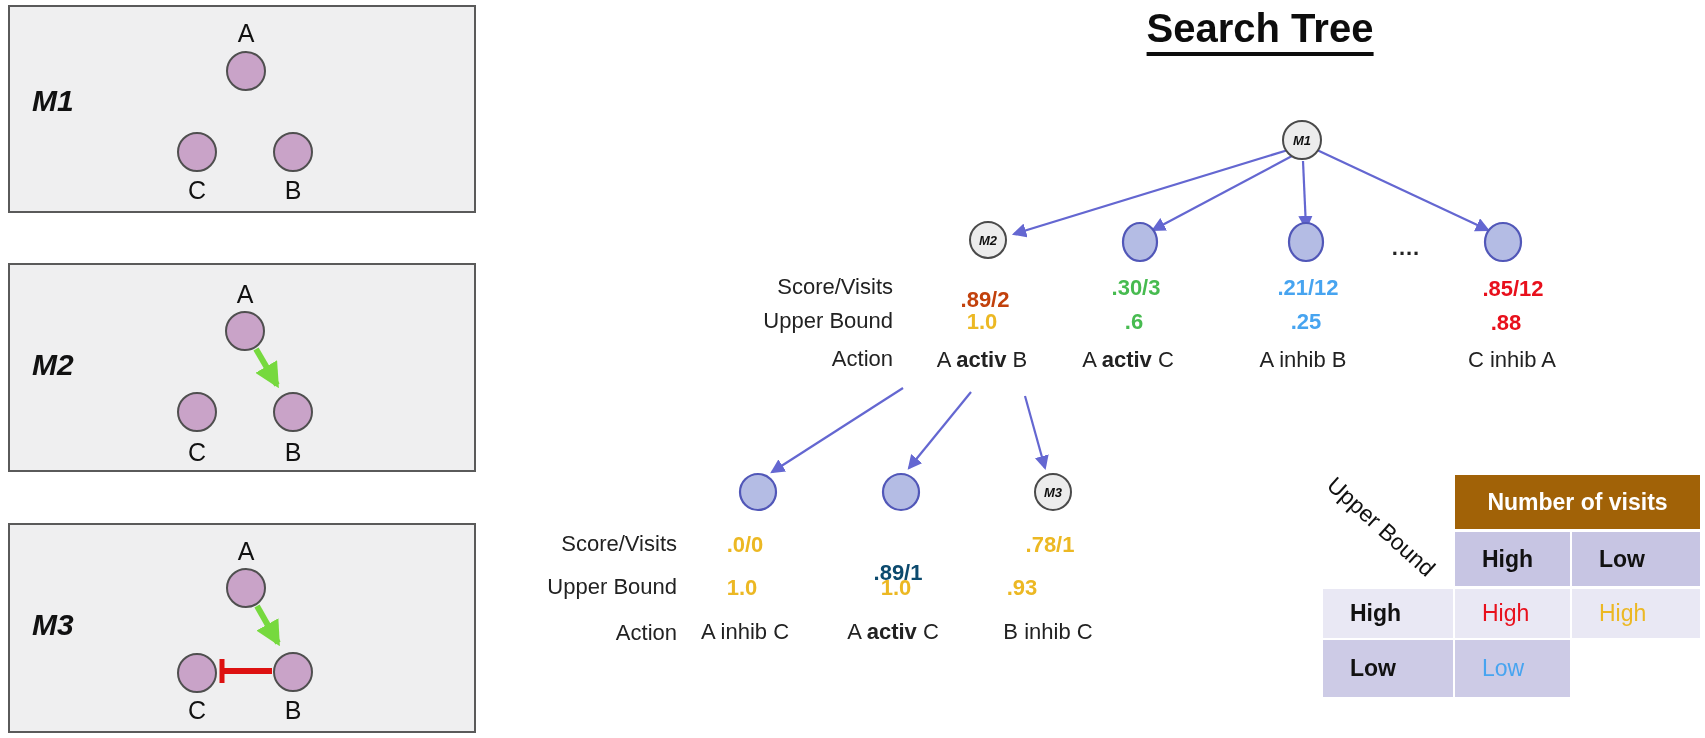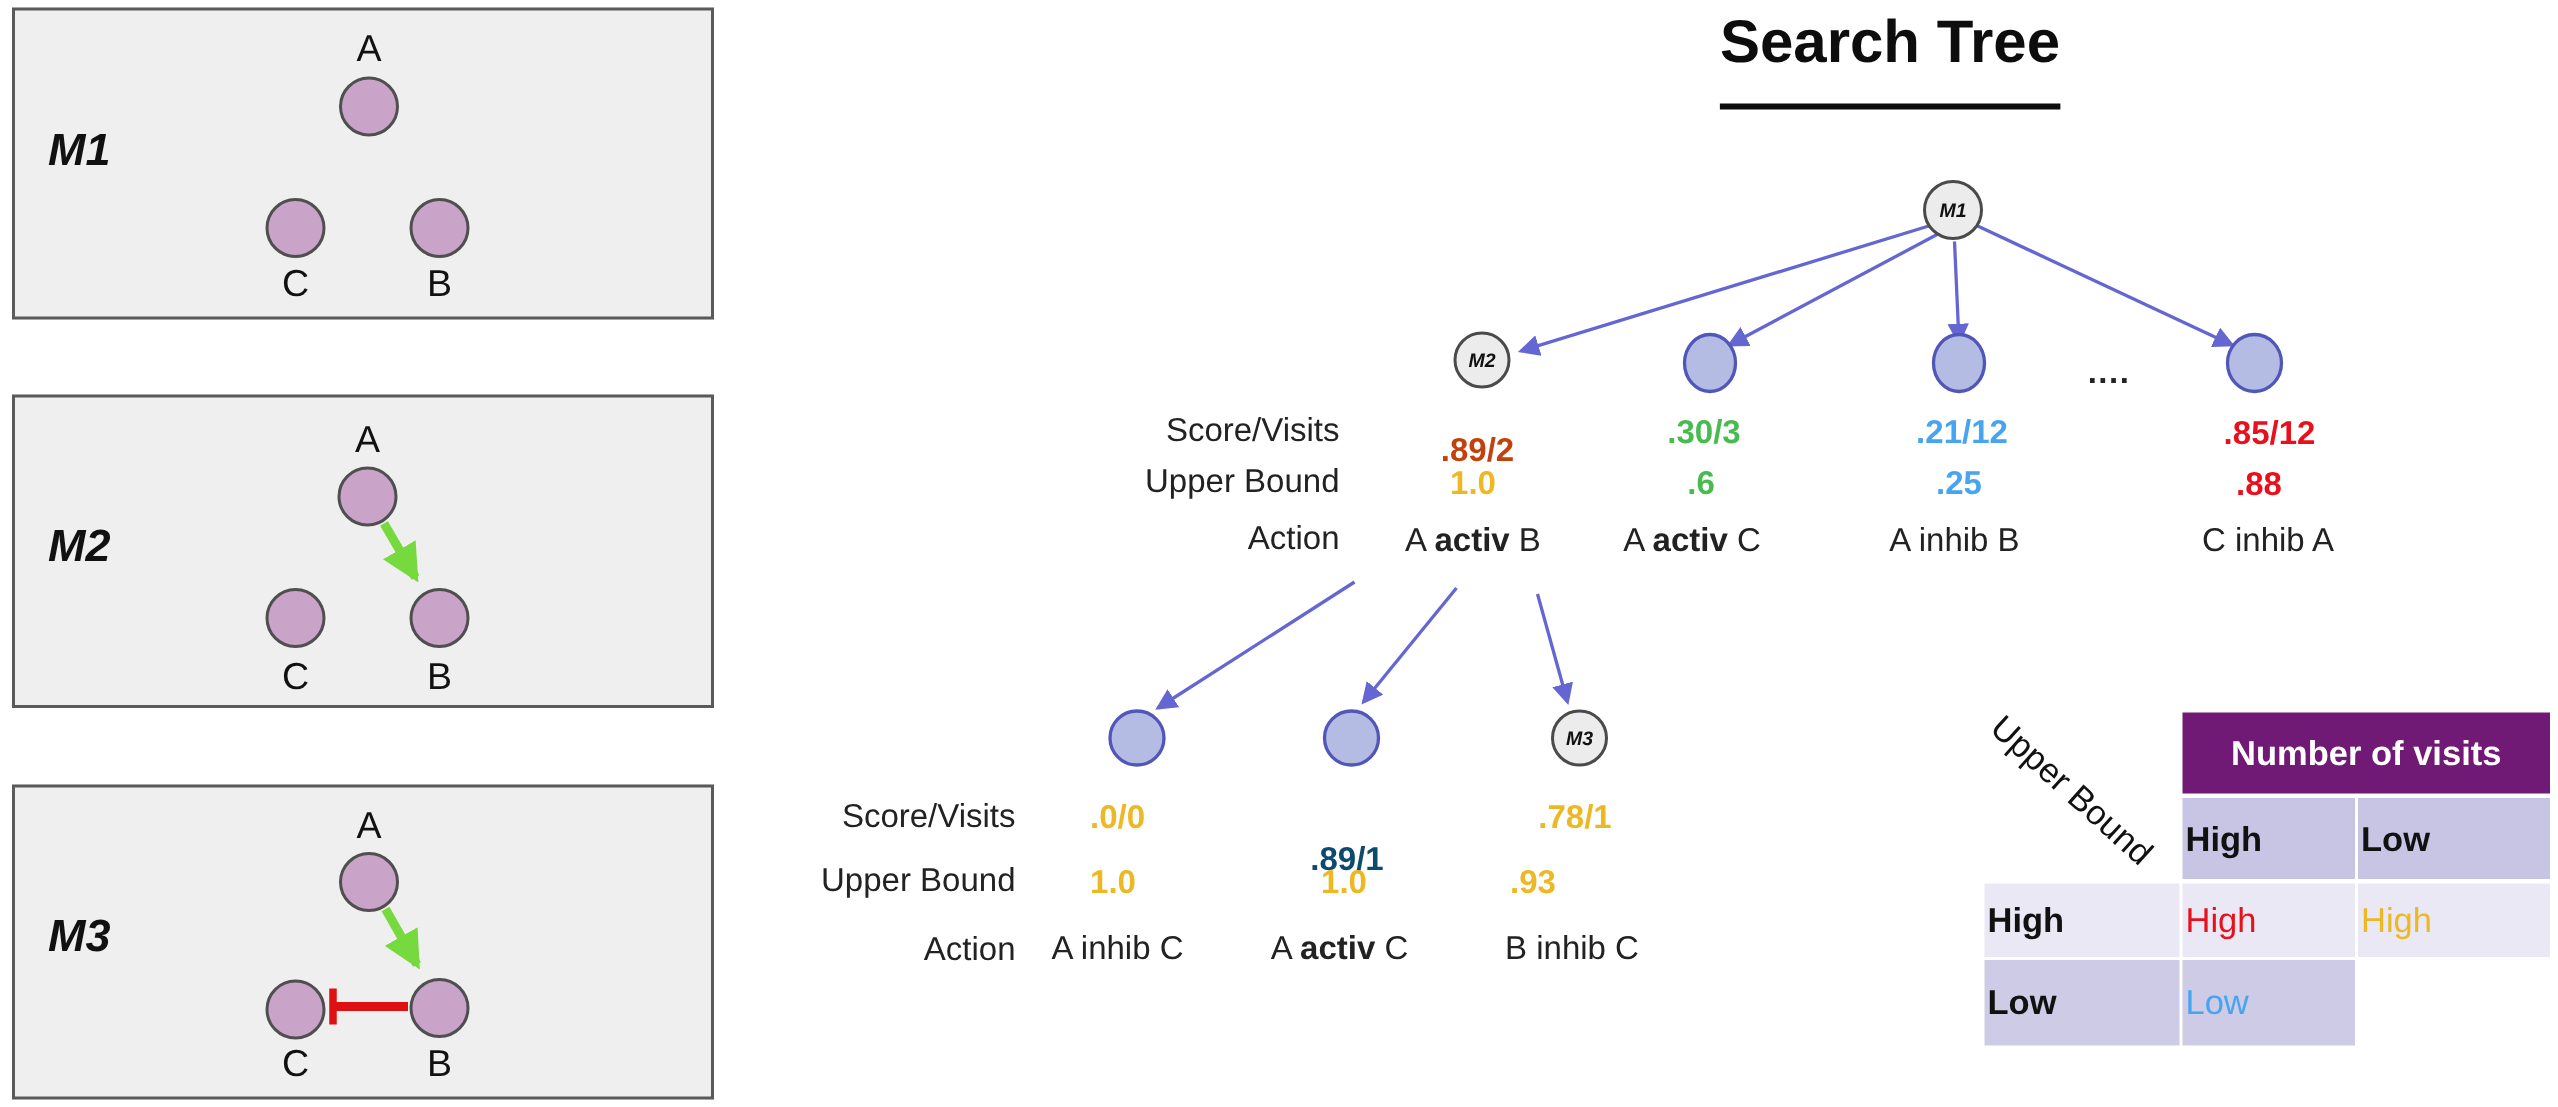--- a/index.html
+++ b/index.html
@@ -11,35 +11,35 @@
   .center{transform:translate(-50%,-50%);white-space:nowrap;}
   .panel{
     position:absolute;left:8px;width:468px;background:#efeff0;
     border:2px solid #5a5a5a;box-sizing:border-box;
   }
   .model-tag{font-size:30px;font-weight:bold;font-style:italic;color:#111;}
   .abc{font-size:25px;color:#111;}
   .node-tag{font-size:13px;font-weight:bold;font-style:italic;color:#111;}
   .title{
     font-size:40px;font-weight:bold;color:#0d0d0d;
-    border-bottom:4px solid #0d0d0d;padding-bottom:18px;
+    border-bottom:4px solid #0d0d0d;padding-bottom:1px;
     transform:translateX(-50%);white-space:nowrap;
   }
   .rowlab{font-size:22px;color:#222;white-space:nowrap;}
   .val{font-size:22px;font-weight:bold;white-space:nowrap;}
   .act{font-size:22px;color:#222;white-space:nowrap;}
   .act b{font-weight:bold;}
   .dots{font-size:22px;font-weight:bold;color:#222;letter-spacing:1px;}
   svg{position:absolute;left:0;top:0;}
   
   .tcell{
     position:absolute;box-sizing:border-box;display:flex;align-items:center;
-    padding-left:2px;font-size:23px;white-space:nowrap;
+    padding-left:27px;font-size:23px;white-space:nowrap;
   }
-  .thead{background:#701a75;color:#ffffff;}
+  .thead{background:#a16207;color:#ffffff;}
   .tsub{background:#c7c5e3;color:#111;font-weight:bold;}
   .trow1{background:#e9e8f4;}
   .trow2{background:#cdcbe6;}
   .tlabel{color:#111;font-weight:bold;}
   .diag{
     font-size:23px;color:#111;white-space:nowrap;
     transform:translate(-50%,-50%) rotate(42deg);
   }
 </style>
 </head>

